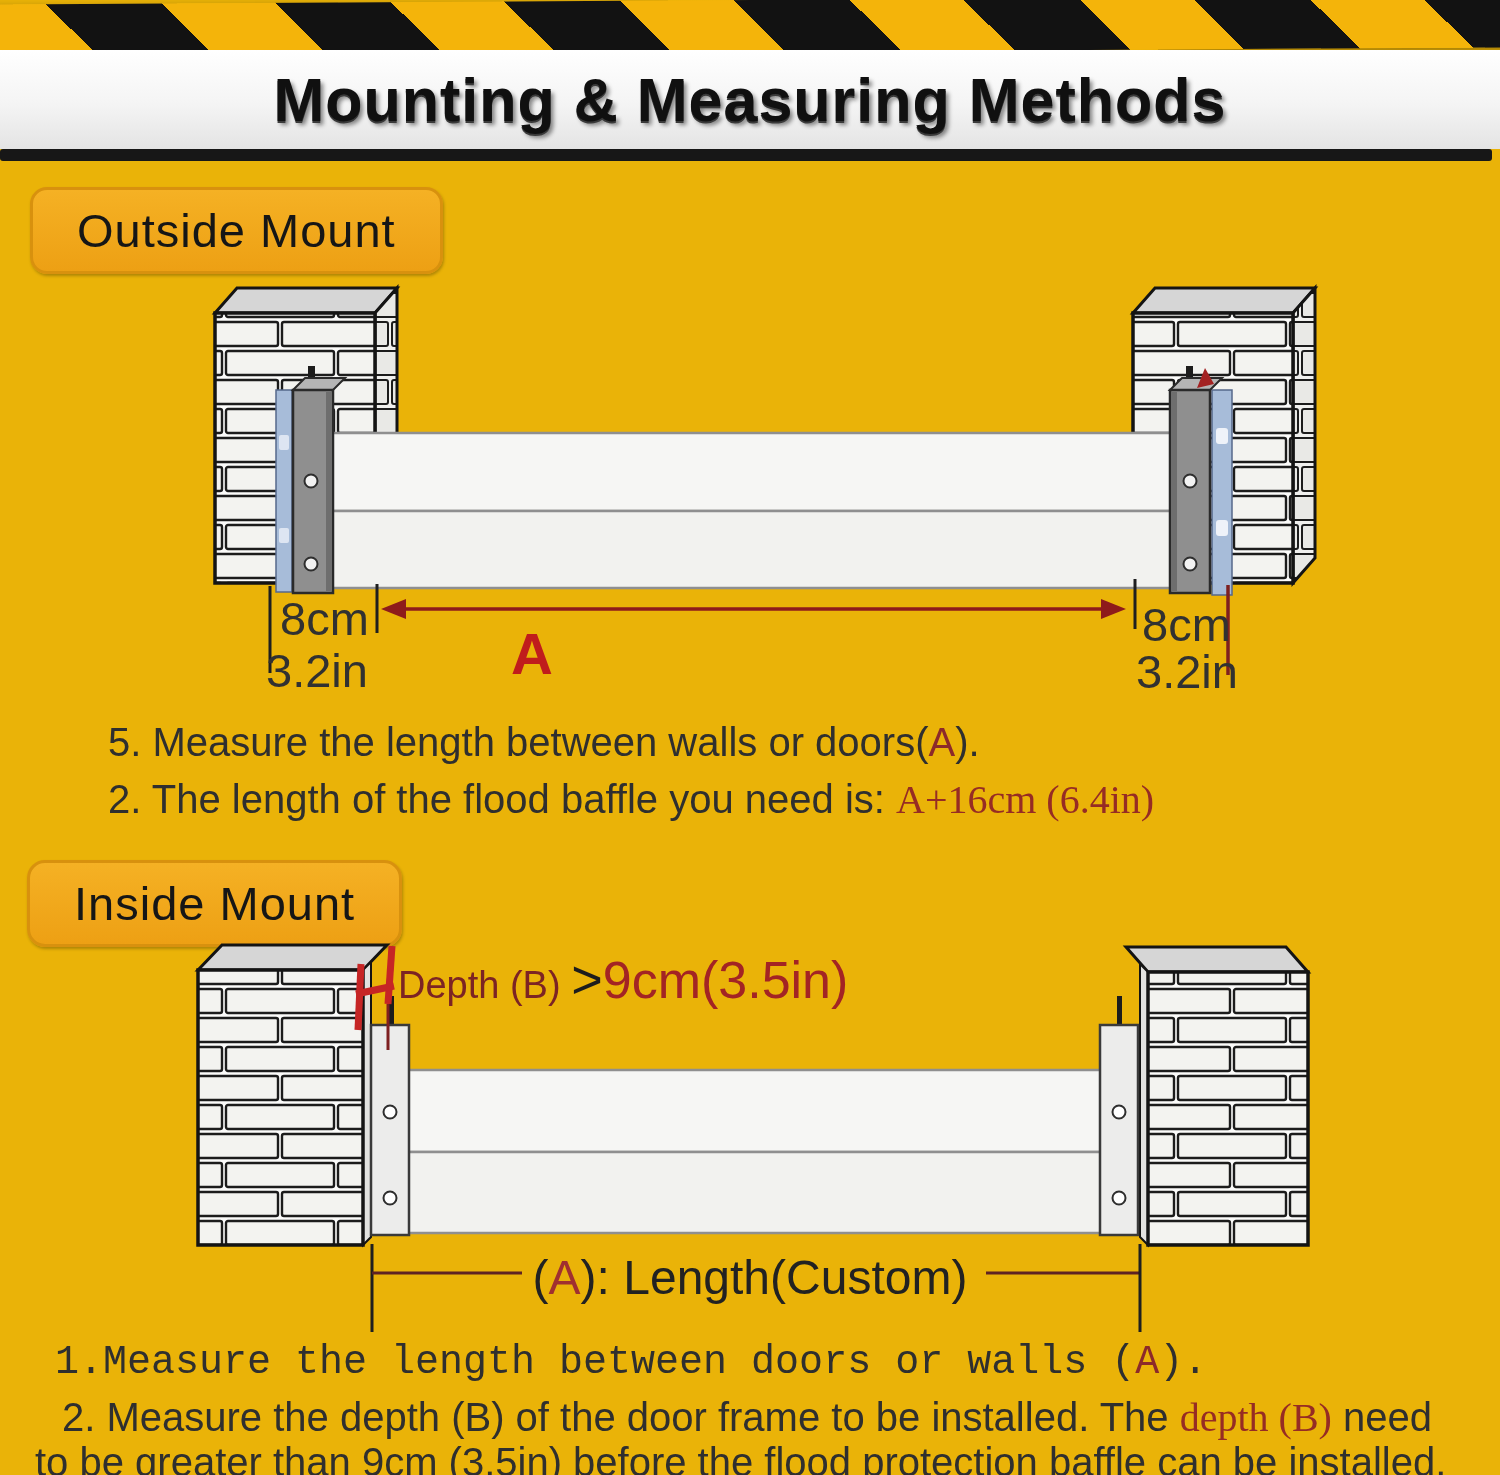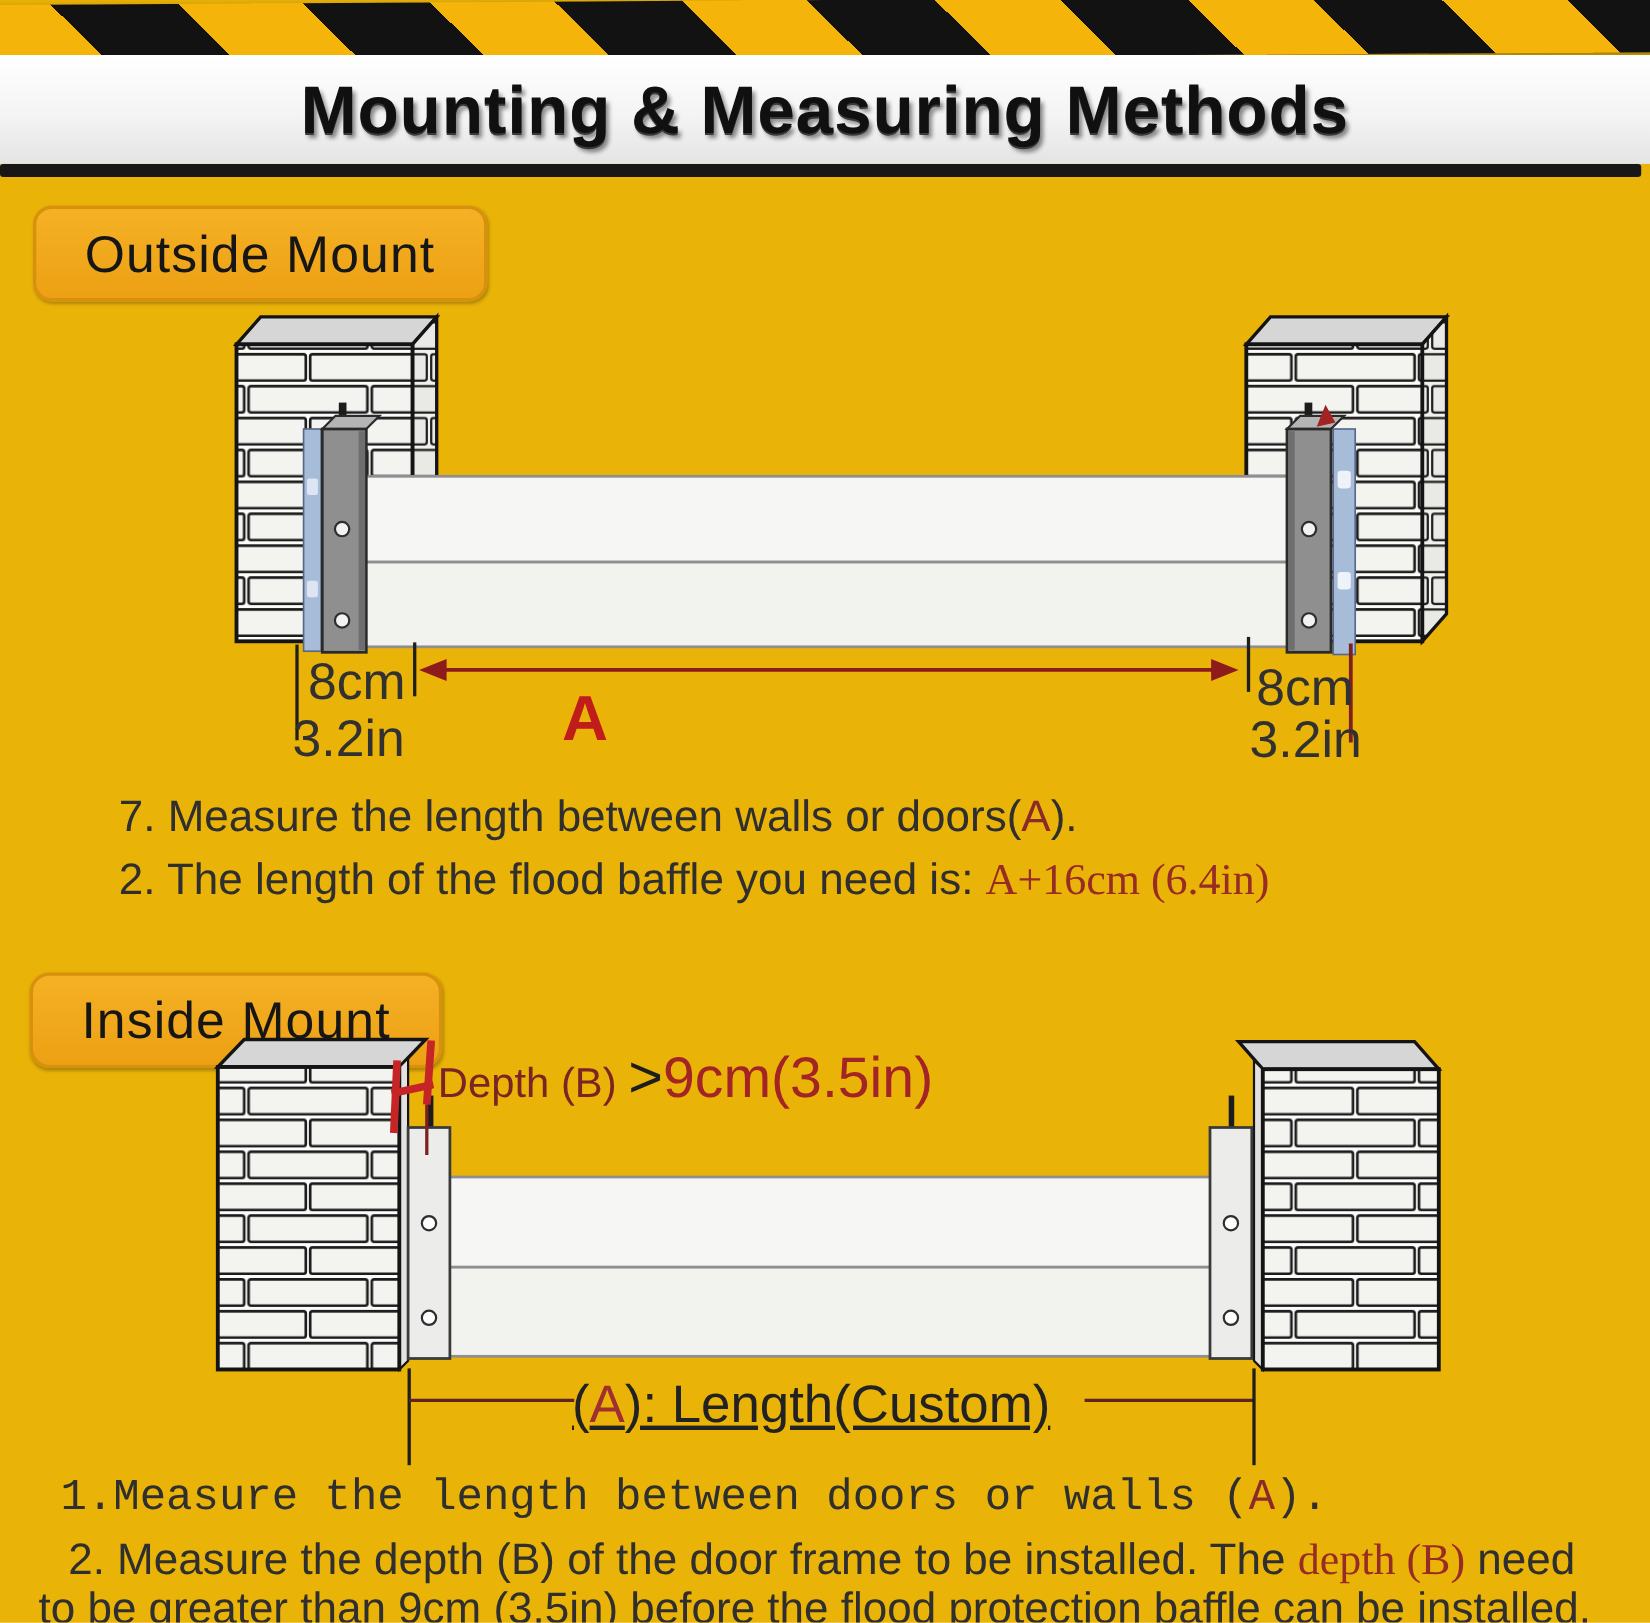--- a/index.html
+++ b/index.html
@@ -16,21 +16,21 @@
   .title-band .title { font-size:61px; font-weight:800; color:#101010; letter-spacing:1px;
           text-shadow:0 2px 0 #3a3a3a, 3px 4px 4px rgba(0,0,0,.45); }
   .header-bar { position:absolute; top:149px; left:0; width:1492px; height:12px;
           background:#171717; border-radius:3px; }
 
   
   .section-label { position:absolute; background:linear-gradient(180deg,#f5b124,#eda014);
           border:3px solid #d8910e; border-radius:18px; padding:13px 44px;
           font-size:47px; color:#161616; letter-spacing:1px; box-shadow:1px 2px 3px rgba(0,0,0,.25); }
   .lbl-outside { left:30px; top:187px;border-radius:17px; }
-  .lbl-inside  { left:27px; top:884px; }
+  .lbl-inside  { left:27px; top:860px; }
 
   
   .art { position:absolute; top:0; left:0; width:1500px; height:1475px; z-index:1; }
 
   
   .anno { position:absolute; z-index:2; color:#313131; white-space:nowrap; }
   .t-8cm-l  { left:280px;  top:591px; font-size:47px; }
   .t-32in-l { left:266px;  top:643px; font-size:47px; }
   .t-A      { left:511px;  top:620px; font-size:58px; font-weight:bold; color:#c01c1c; }
   .t-span-caption { left:549px; top:641px; font-size:39px; color:#2e2e2e; }
@@ -44,22 +44,22 @@
   .i-step2 { left:62px;  top:1394px; }
   .i-step3 { left:35px;  top:1440px; }
   .hl { color:#962c24;font-family:Liberation Serif, serif; }
   .hlA { color:#8c2a2a; }
 
   .depth-anno { position:absolute; left:398px; top:948px; z-index:2; white-space:nowrap; }
   .depth-anno .d-label { font-size:38px; color:#7c2424; }
   .depth-anno .d-op    { font-size:54px; color:#1d1d1d; font-weight:300; }
   .depth-anno .d-val   { font-size:52px; color:#a32424;margin-top:40px; }
 
-  .len-anno { position:absolute; left:520px; top:1250px; width:460px; 
-              font-size:48px; color:#222222; z-index:2; white-space:nowrap;text-decoration:underline; }
+  .len-anno { position:absolute; left:520px; top:1250px; width:460px; text-align:center;
+              font-size:48px; color:#222222; z-index:2; white-space:nowrap; }
   .len-anno .hlA { color:#a03030; }
 </style>
 </head>
 <body>
 
 <div class="page">
 
   <div class="tape"></div>
   <div class="title-band">
     <div class="title">Mounting &amp; Measuring Methods</div>
@@ -183,21 +183,21 @@
       <line x1="1140" y1="1244" x2="1140" y2="1332" stroke="#1f1f1f" stroke-width="3"></line>
     </g>
   </svg>
 
   <div class="anno t-8cm-l">8cm</div>
   <div class="anno t-32in-l">3.2in</div>
   <div class="anno t-A">A</div>
   <div class="anno t-8cm-r">8cm</div>
   <div class="anno t-32in-r">3.2in</div>
 
-  <div class="step o-step1"><span>7. Measure the length between walls or doors(</span><span class="hlA">A</span><span>).</span></div>
+  <div class="step o-step1"><span>5. Measure the length between walls or doors(</span><span class="hlA">A</span><span>).</span></div>
   <div class="step o-step2"><span>2. The length of the flood baffle you need is: </span><span class="hl">A+16cm (6.4in)</span><span></span></div>
 
   <div class="depth-anno">
     <span class="d-label">Depth (B) </span><span class="d-op">&gt;</span><span class="d-val">9cm(3.5in)</span>
   </div>
 
   <div class="len-anno">
     <span>(</span><span class="hlA">A</span><span>): Length(Custom)</span>
   </div>
 

